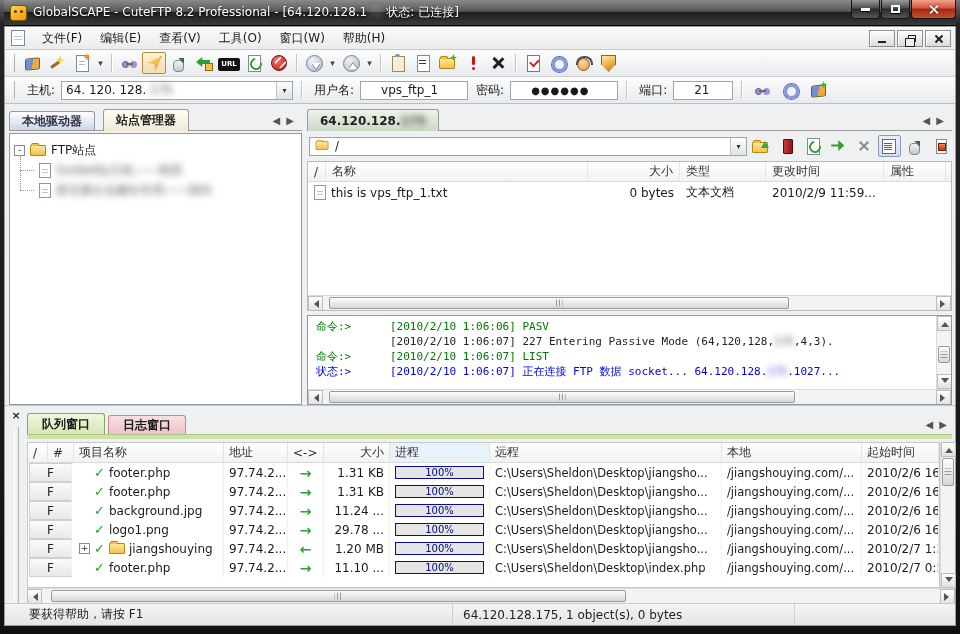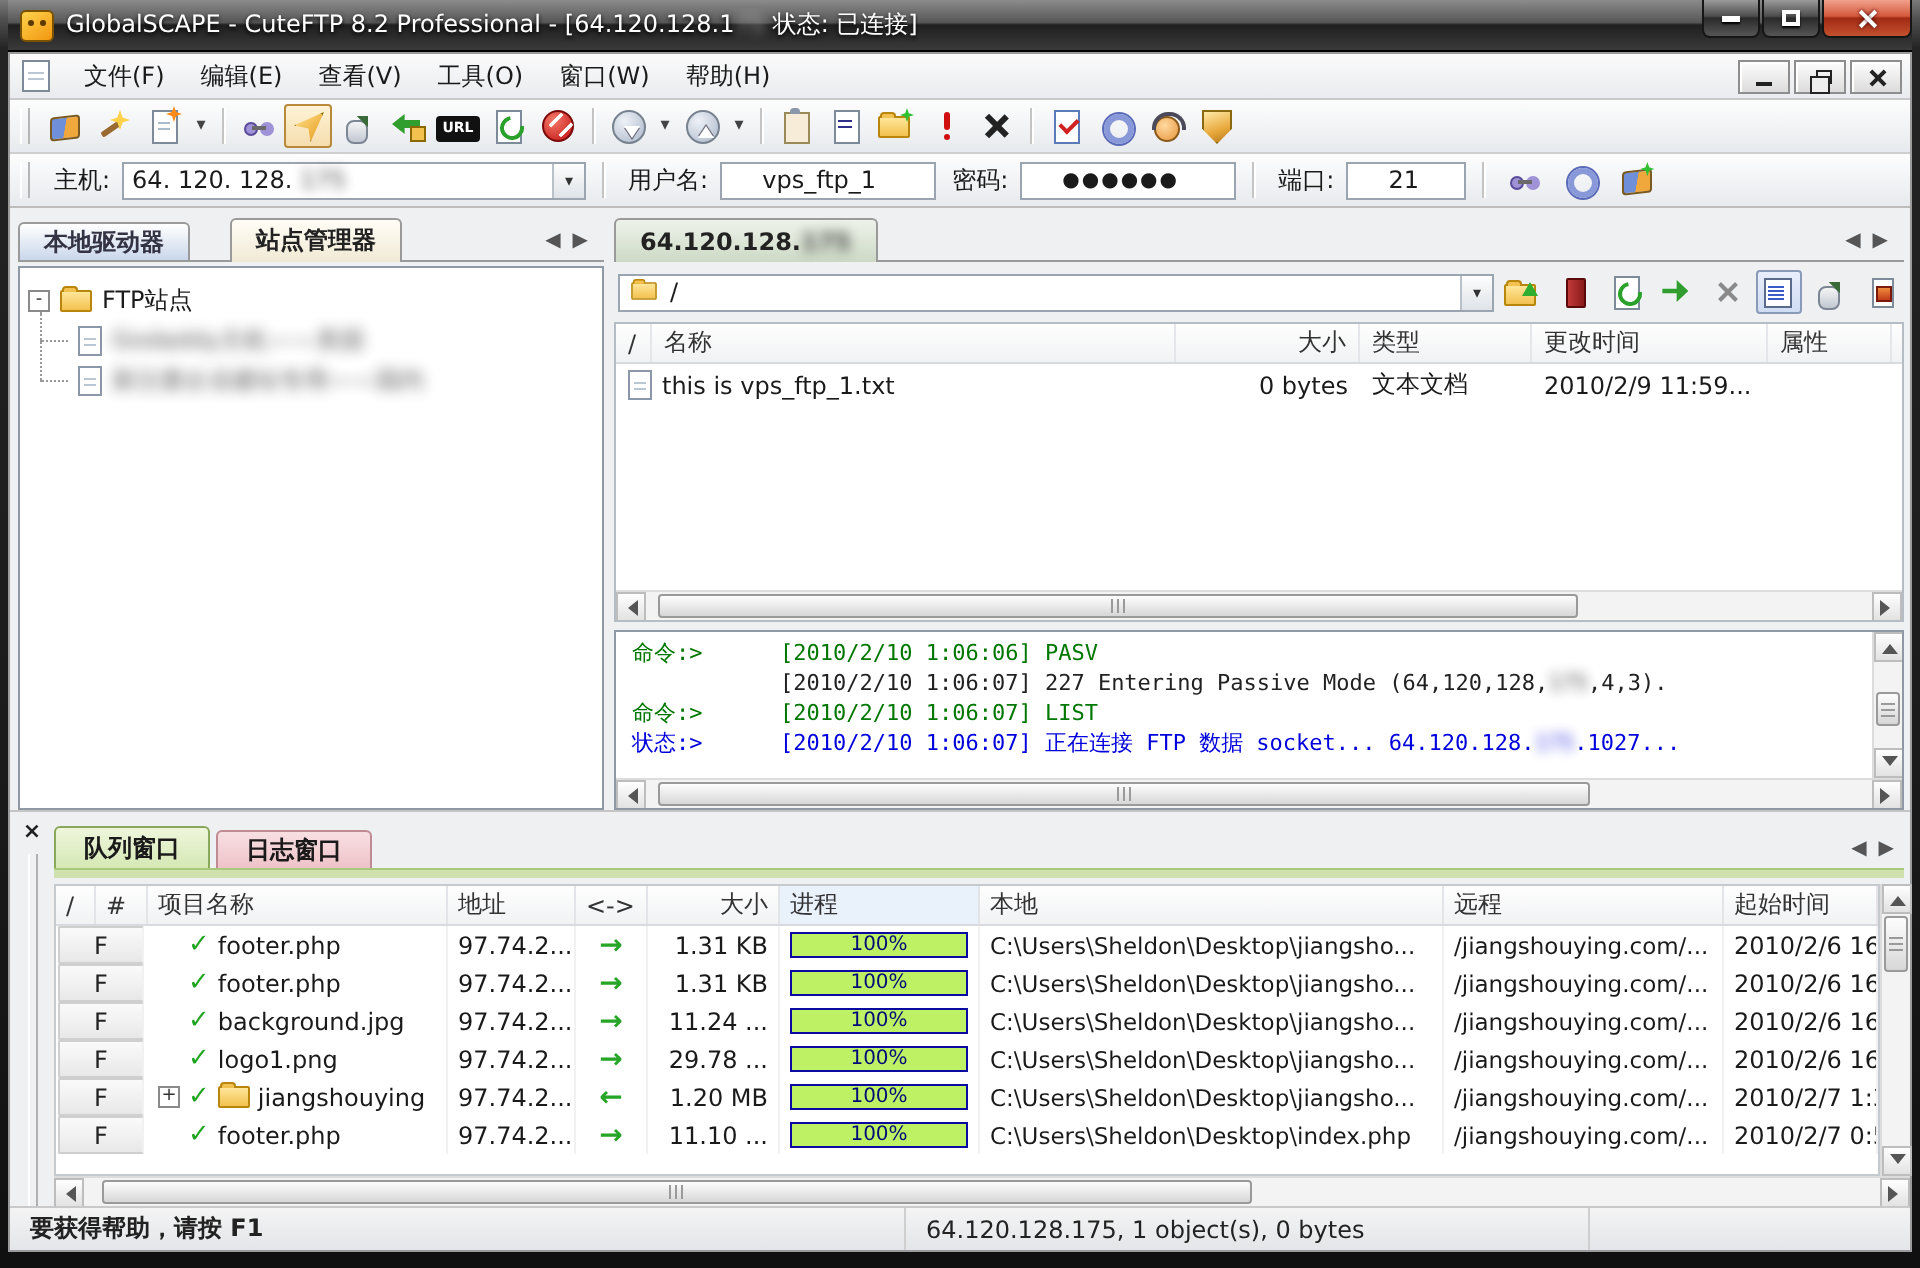--- a/index.html
+++ b/index.html
@@ -108,21 +108,21 @@
   .censor{filter:blur(3px);opacity:.8;}
   .censor2{filter:blur(3.5px);opacity:.75;}
 
   
   .main{flex:1;display:flex;min-height:0;padding:3px 0 0 4px;}
   .left-pane{width:293px;display:flex;flex-direction:column;min-height:0;}
   .splitter{width:5px;}
   .right-pane{flex:1;display:flex;flex-direction:column;min-height:0;min-width:0;padding-right:3px;}
 
   .tabs-row{height:24px;display:flex;align-items:flex-end;border-bottom:1px solid #9a9a9a;position:relative;}
-  .tab{height:21px;display:flex;align-items:center;padding:0 12px;border:1px solid #9a9a9a;border-bottom:none;border-radius:3px 3px 0 0;margin-right:20px;font-weight:bold;color:#222;}
+  .tab{height:21px;display:flex;align-items:center;padding:0 12px;border:1px solid #9a9a9a;border-bottom:none;border-radius:3px 3px 0 0;margin-right:8px;font-weight:bold;color:#222;}
   .tab.inactive{background:linear-gradient(#ffffff,#c9d7ea);height:19px;color:#334;}
   .tab.active-cream{background:linear-gradient(#fffdf6,#f0e9d4);margin-bottom:-1px;height:22px;}
   .tab.active-green{background:linear-gradient(#eef2ea,#ccd9c5);margin-bottom:-1px;height:22px;}
   .tab-nav{margin-left:auto;display:flex;gap:6px;color:#555;font-size:10px;padding:0 8px 4px 0;}
   .tab-nav span{cursor:default;}
 
   .tree-box{flex:1;background:#fff;border:1px solid #8e99a5;margin-top:2px;padding:6px 4px;overflow:hidden;}
   .tree-row{display:flex;align-items:center;height:20px;gap:5px;}
   .expander{width:11px;height:11px;border:1px solid #8a8a8a;background:#fff;font-size:9px;line-height:9px;text-align:center;color:#333;flex:none;}
   .tree-children{position:relative;margin-left:11px;}
@@ -191,26 +191,26 @@
   .q-header .num{justify-content:flex-end;}
   .q-header .proc{background:#e9f1fb;}
   .q-row{height:19px;align-items:center;}
   .q-row>div{display:flex;align-items:center;height:100%;padding:0 5px;border-right:1px solid #f1f1f1;white-space:nowrap;overflow:hidden;}
   .fcell{grid-column:1/3;justify-content:center;background:linear-gradient(#fafafa,#e8e8e8);border:1px solid #cfcfcf;border-radius:1px;margin:1px 2px 1px 1px;color:#222;}
   .q-name{gap:4px;}
   .exp-slot{width:11px;flex:none;display:flex;}
   .q-check{color:#1fa51f;font-weight:bold;font-size:13px;}
   .q-size{justify-content:flex-end;}
   .q-dir{justify-content:center;color:#27a527;font-weight:bold;font-size:14px;}
-  .pbar{width:100%;height:13px;background:#bef264;color:#000a78;font-size:10px;display:flex;align-items:center;justify-content:center;border:1px solid #0a0aa0;}
+  .pbar{width:100%;height:13px;background:#e5e5e5;color:#000a78;font-size:10px;display:flex;align-items:center;justify-content:center;border:1px solid #0a0aa0;}
   .mono-path{font-size:11.5px;}
 
   
   .statusbar{height:22px;flex:none;display:flex;align-items:center;background:linear-gradient(#f4f4f4,#e3e5e8);border-top:1px solid #c9c9c9;font-size:12px;color:#222;}
-  .sb-p1{width:448px;padding-left:10px;border-right:1px solid #cfcfcf;height:100%;display:flex;align-items:center;font-weight:bold;}
+  .sb-p1{width:448px;padding-left:24px;border-right:1px solid #cfcfcf;height:100%;display:flex;align-items:center;}
   .sb-p2{flex:1;padding-left:10px;height:100%;display:flex;align-items:center;border-right:1px solid #cfcfcf;}
   .sb-p3{width:160px;height:100%;}
 </style>
 </head>
 <body>
 
 <div class="window">
 
   <div class="titlebar">
     <span class="app-icon"></span>
@@ -523,22 +523,22 @@
         <div class="q-body">
           <div class="q-table">
             <div class="q-grid q-header">
               <div>/</div>
               <div>#</div>
               <div>项目名称</div>
               <div>地址</div>
               <div>&lt;-&gt;</div>
               <div class="num">大小</div>
               <div class="proc">进程</div>
+              <div>远程</div>
               <div>本地</div>
-              <div>远程</div>
               <div>起始时间</div>
             </div>
 
             <div class="q-grid q-row">
               <div class="fcell">F</div>
               <div class="q-name">
                   <span class="exp-slot"></span>
                   <span class="q-check">✓</span>
                   <span>footer.php</span>
                 </div>

